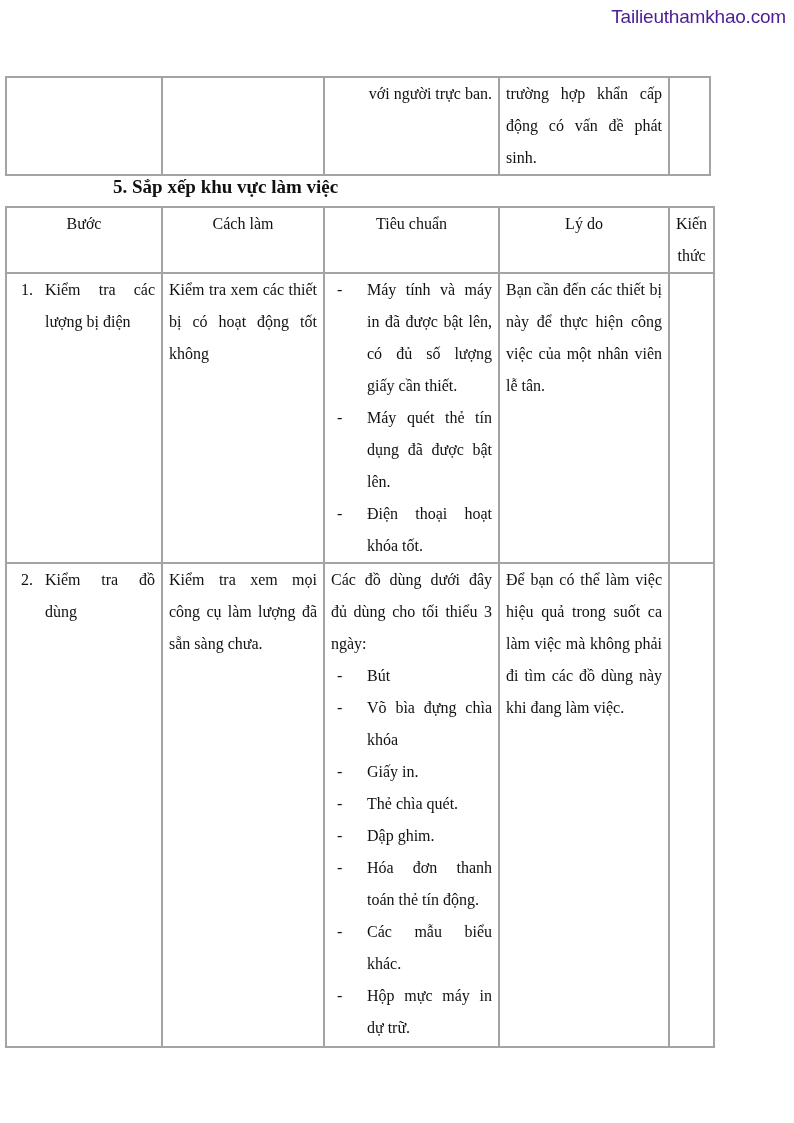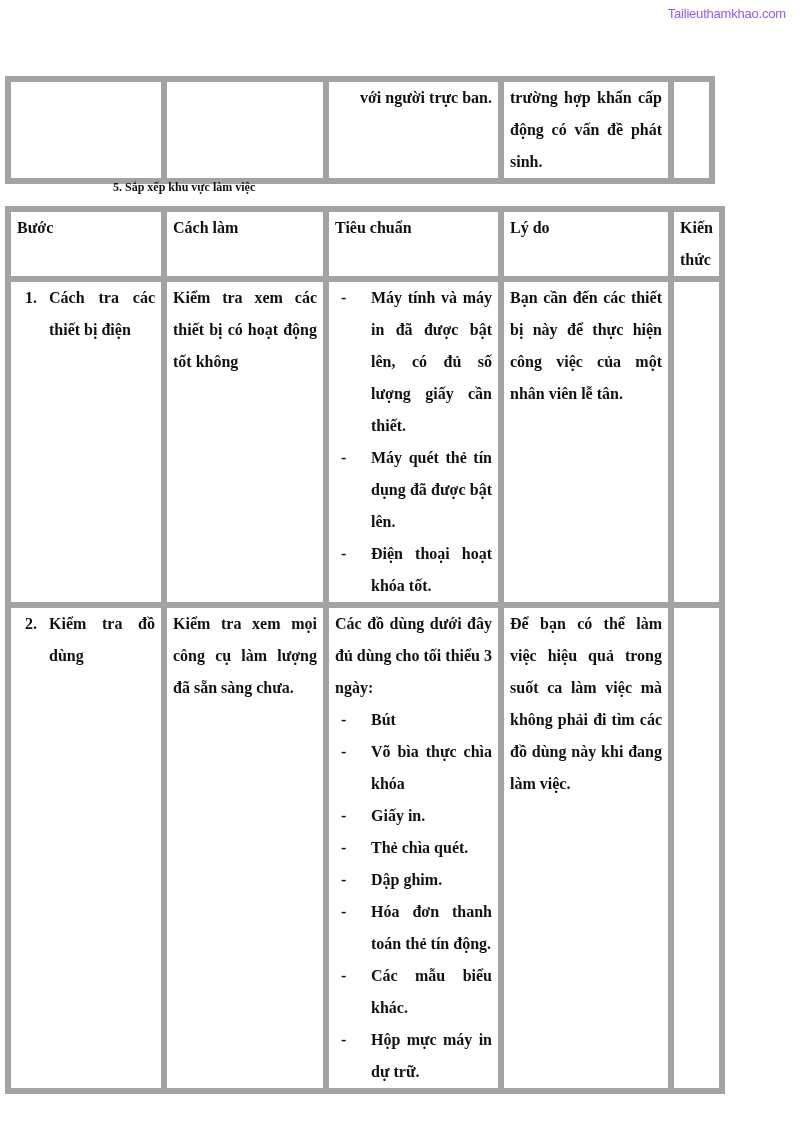--- a/index.html
+++ b/index.html
@@ -1,27 +1,27 @@
 <!DOCTYPE html>
 <html><head>
 <meta charset="utf-8">
 <style>
   html, body { margin:0; padding:0; }
   body { width:794px; height:1123px; background:#fff; position:relative; overflow:hidden;
          font-family:"Liberation Serif", serif; color:#111; font-size:16px; }
   .watermark { position:absolute; top:6px; right:8px; font-family:"Liberation Sans", sans-serif;
-               font-size:13px; color:#8b5cf6; letter-spacing:-0.2px; }
+               font-size:19px; color:#4c1d95; letter-spacing:-0.2px; }
   table { border-collapse:collapse; position:absolute; left:5px; table-layout:fixed; }
-  td, th { border:6px solid #a3a3a3; vertical-align:top; padding:0 6px; line-height:32px;
-           font-weight:bold; text-align:justify; }
-  th { }
+  td, th { border:2px solid #a3a3a3; vertical-align:top; padding:0 6px; line-height:32px;
+           font-weight:normal; text-align:justify; }
+  th { text-align:center; }
   .c1 { width:156px; } .c2 { width:162px; } .c3 { width:175px; } .c4 { width:170px; } .c5 { width:41px; }
   #t1 { top:76px; }
   #t2 { top:206px; }
-  .section-title { position:absolute; top:173px; left:113px; font-weight:bold; font-size:12px; line-height:28px; }
+  .section-title { position:absolute; top:173px; left:113px; font-weight:bold; font-size:19px; line-height:28px; }
   .step { display:flex; }
   .step-num { width:24px; flex:none; padding-left:8px; }
   .step-text { flex:1; text-align:justify; text-align-last:left; }
   ul.dash { list-style:none; margin:0; padding:0; }
   ul.dash li { display:flex; }
   ul.dash li .dash-mark { width:30px; flex:none; padding-left:6px; }
   ul.dash li .dash-text { flex:1; text-align:justify; }
   .right { text-align:right; }
   .head-row th { height:64px; }
 </style>
@@ -65,21 +65,21 @@
     <th>Cách làm</th>
     <th>Tiêu chuẩn</th>
     <th>Lý do</th>
     <th>Kiến thức</th>
   </tr>
 
   <tr style="height:290px;">
     <td>
       <div class="step">
         <span class="step-num">1.</span>
-        <span class="step-text">Cách tra các thiết bị điện</span>
+        <span class="step-text">Kiểm tra các lượng bị điện</span>
       </div>
     </td>
     <td>Kiểm tra xem các thiết bị có hoạt động tốt không</td>
     <td>
       <ul class="dash">
         <li>
               <span class="dash-mark">-</span>
               <span class="dash-text">Máy tính và máy in đã được bật lên, có đủ số lượng giấy cần thiết.</span>
             </li>
         <li>
@@ -106,21 +106,21 @@
     <td>Kiểm tra xem mọi công cụ làm lượng đã sẵn sàng chưa.</td>
     <td>
       <div>Các đồ dùng dưới đây đủ dùng cho tối thiểu 3 ngày:</div>
       <ul class="dash">
         <li>
               <span class="dash-mark">-</span>
               <span class="dash-text">Bút</span>
             </li>
         <li>
               <span class="dash-mark">-</span>
-              <span class="dash-text">Võ bìa thực chìa khóa</span>
+              <span class="dash-text">Võ bìa đựng chìa khóa</span>
             </li>
         <li>
               <span class="dash-mark">-</span>
               <span class="dash-text">Giấy in.</span>
             </li>
         <li>
               <span class="dash-mark">-</span>
               <span class="dash-text">Thẻ chìa quét.</span>
             </li>
         <li>

